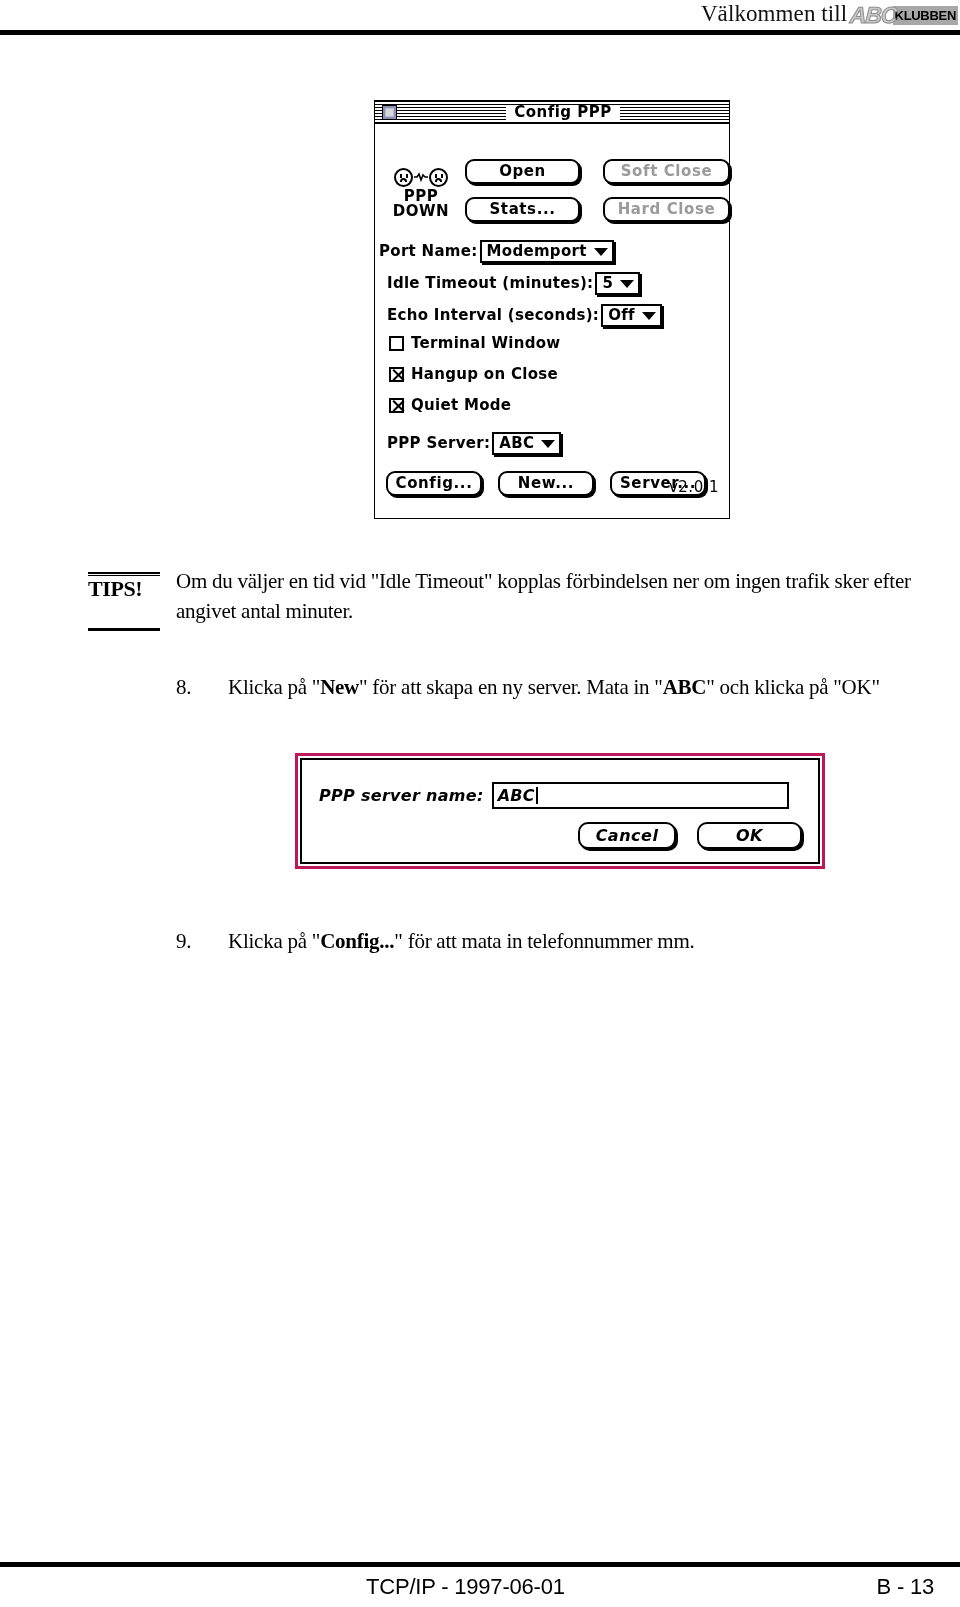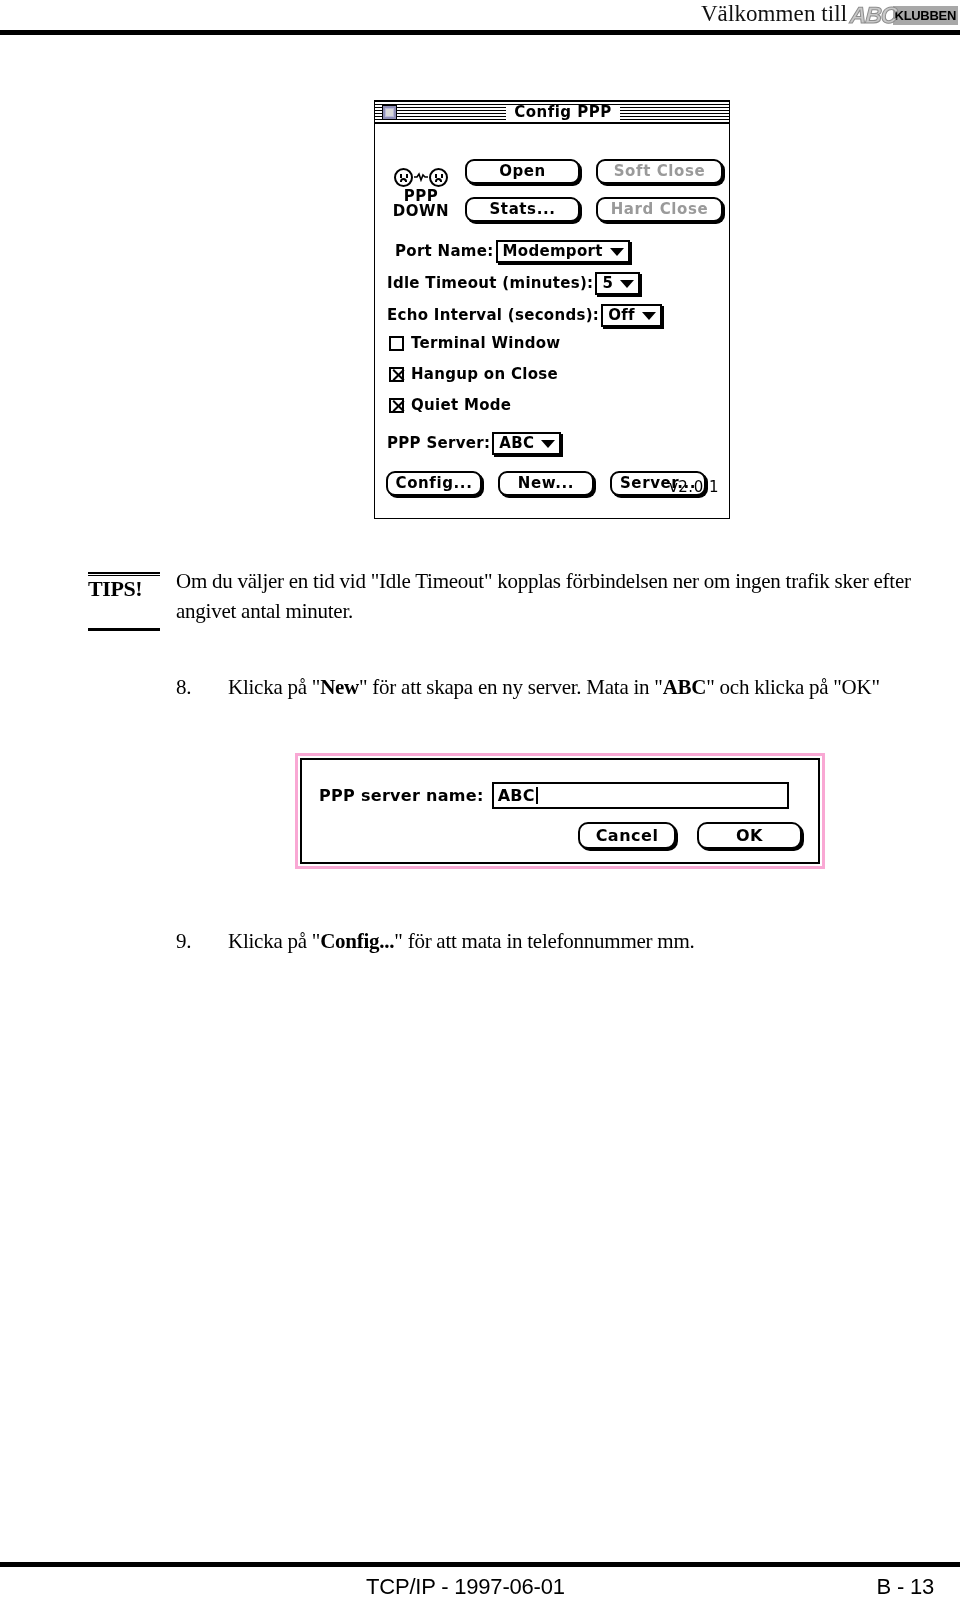--- a/index.html
+++ b/index.html
@@ -191,21 +191,21 @@
     font-weight: bold;
     font-size: 15px;
     line-height: 15px;
     letter-spacing: 0.5px;
   }
 
   
   .btn-row {
     position: absolute;
     display: flex;
-    gap: 16px;
+    gap: 23px;
   }
   .mac-btn {
     border: 2px solid #000;
     border-radius: 9px;
     background: #fff;
     font-family: "DejaVu Sans", sans-serif;
     font-weight: bold;
     font-size: 15px;
     line-height: 15px;
     letter-spacing: 0.6px;
@@ -352,23 +352,24 @@
   .step-text b { font-weight: bold; }
 
   
   .dialog {
     position: absolute;
     left: 295px;
     top: 753px;
     width: 530px;
     height: 116px;
     background: #ffffff;
-    border: 3px solid #f9a8d4;
+    border: 3px solid #be185d;
     box-shadow: 0 0 0 1px #ffffff inset;
     font-family: "DejaVu Sans", sans-serif;
+    font-style: italic;
   }
   .dialog-inner {
     position: absolute;
     left: 2px; top: 2px;
     right: 2px; bottom: 2px;
     border: 2px solid #000;
     background: #fff;
   }
   .dlg-row1 {
     position: absolute;
@@ -509,21 +510,21 @@
 
     <div class="btn-row" style="left:90px; top:35px;">
       <div class="mac-btn w1">Open</div>
       <div class="mac-btn w2 dim">Soft Close</div>
     </div>
     <div class="btn-row" style="left:90px; top:73px;">
       <div class="mac-btn w1">Stats...</div>
       <div class="mac-btn w2 dim">Hard Close</div>
     </div>
 
-    <div class="opt-row" style="left:20px; top:116px;">
+    <div class="opt-row" style="left:4px; top:116px;">
       <span class="opt-label">Port Name:</span>
       <span class="popup">
         <span class="pv">Modemport</span>
         <span class="tri"></span>
       </span>
     </div>
 
     <div class="opt-row" style="left:12px; top:148px;">
       <span class="opt-label">Idle Timeout (minutes):</span>
       <span class="popup">

